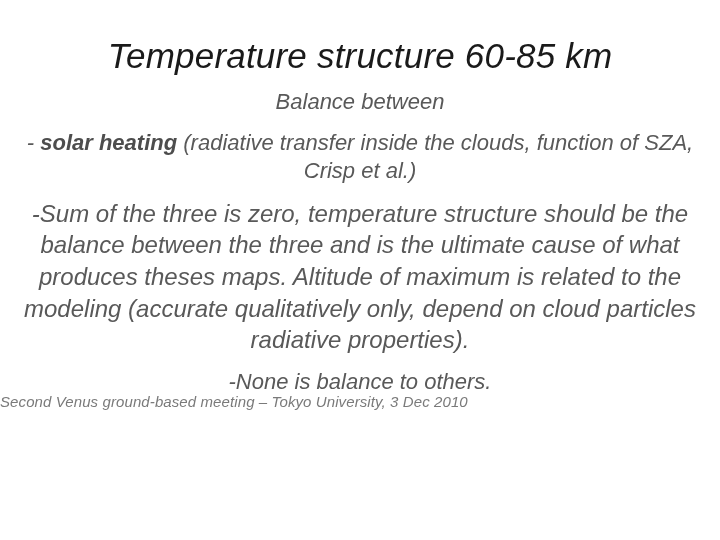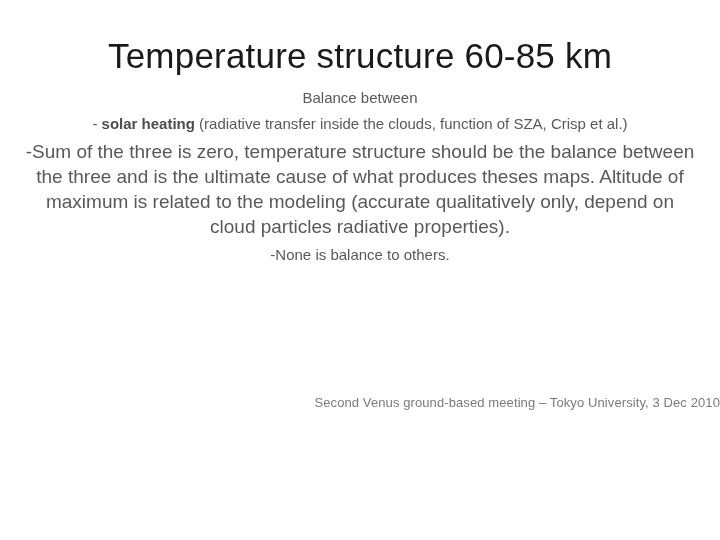--- a/index.html
+++ b/index.html
@@ -11,20 +11,21 @@
     height: 540px;
     background: #ffffff;
     font-family: "Liberation Sans", sans-serif;
     overflow: hidden;
   }
   .slide {
     position: relative;
     width: 720px;
     height: 428px;
     box-sizing: border-box;
+    font-style: italic;
   }
   .slide-title {
     position: absolute;
     top: 36px;
     left: 30px;
     width: 660px;
     text-align: center;
     font-size: 35px;
     line-height: 1.12;
     color: #1a1a1a;
@@ -33,46 +34,46 @@
   }
   .body-block {
     position: absolute;
     top: 88px;
     left: 18px;
     width: 684px;
     text-align: center;
     color: #595959;
   }
   .para {
-    font-size: 15px;
+    font-size: 22px;
     line-height: 1.30;
     margin: 0 0 2px 0;
     text-align: center;
     color: #595959;
   }
   .para.gap {
-    margin-top: 6px;
+    margin-top: 12px;
     text-align: center;
   }
   .para b {
     font-weight: bold;
     color: #4d4d4d;
   }
   .para.block-long {
-    font-size: 19px;
+    font-size: 24px;
     line-height: 1.32;
     padding: 0 6px;
   }
   .footer {
     position: absolute;
     bottom: 18px;
     left: 0;
     width: 720px;
-    text-align: right;
-    font-size: 13px;
+    text-align: left;
+    font-size: 15px;
     color: #7a7a7a;
     letter-spacing: 0.1px;
   }
 </style>
 </head>
 <body>
 
 <div class="slide">
 
   <div class="slide-title">Temperature structure 60-85 km</div>

